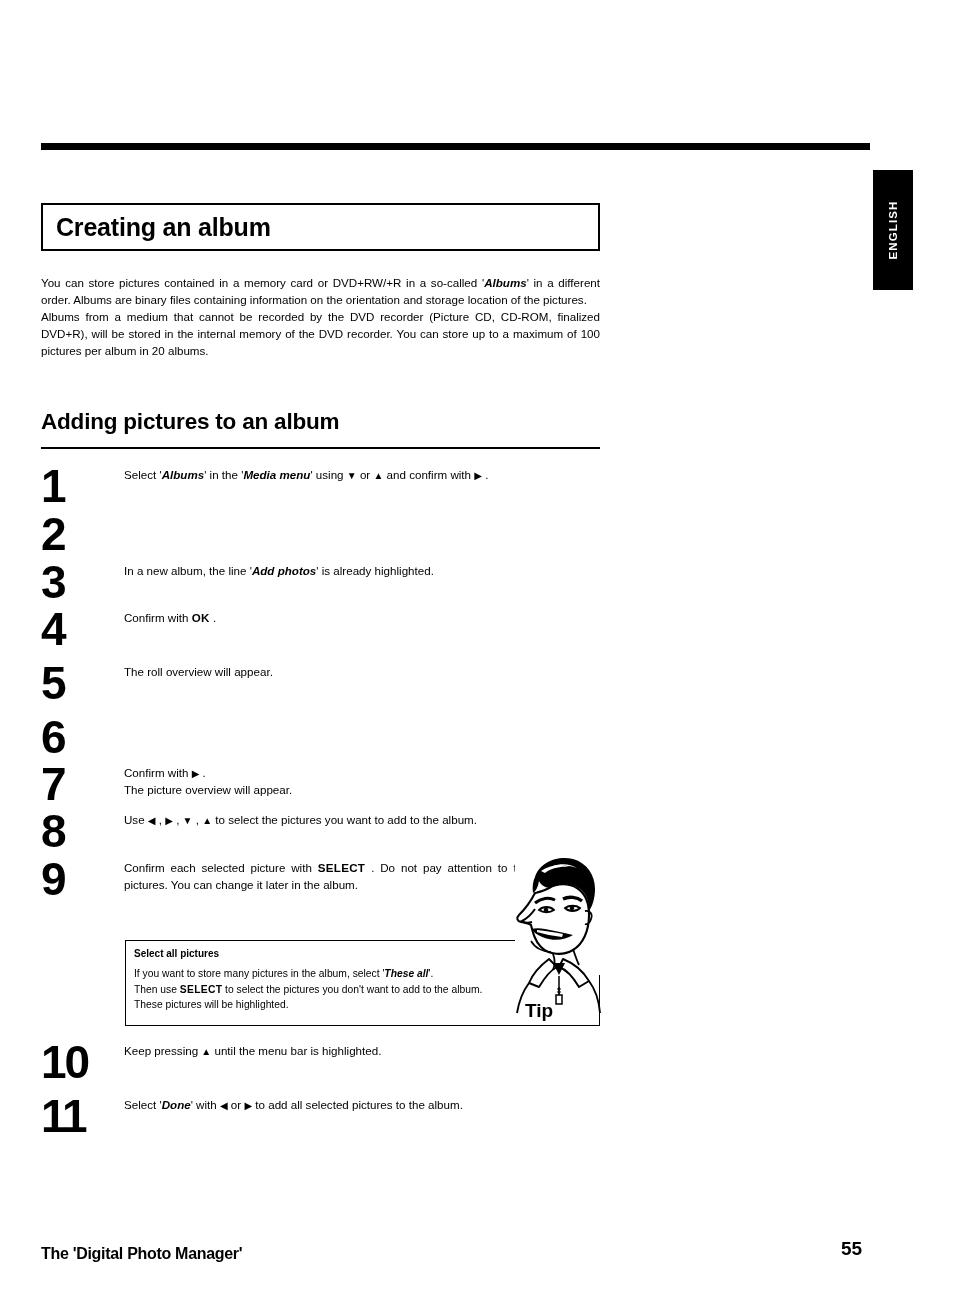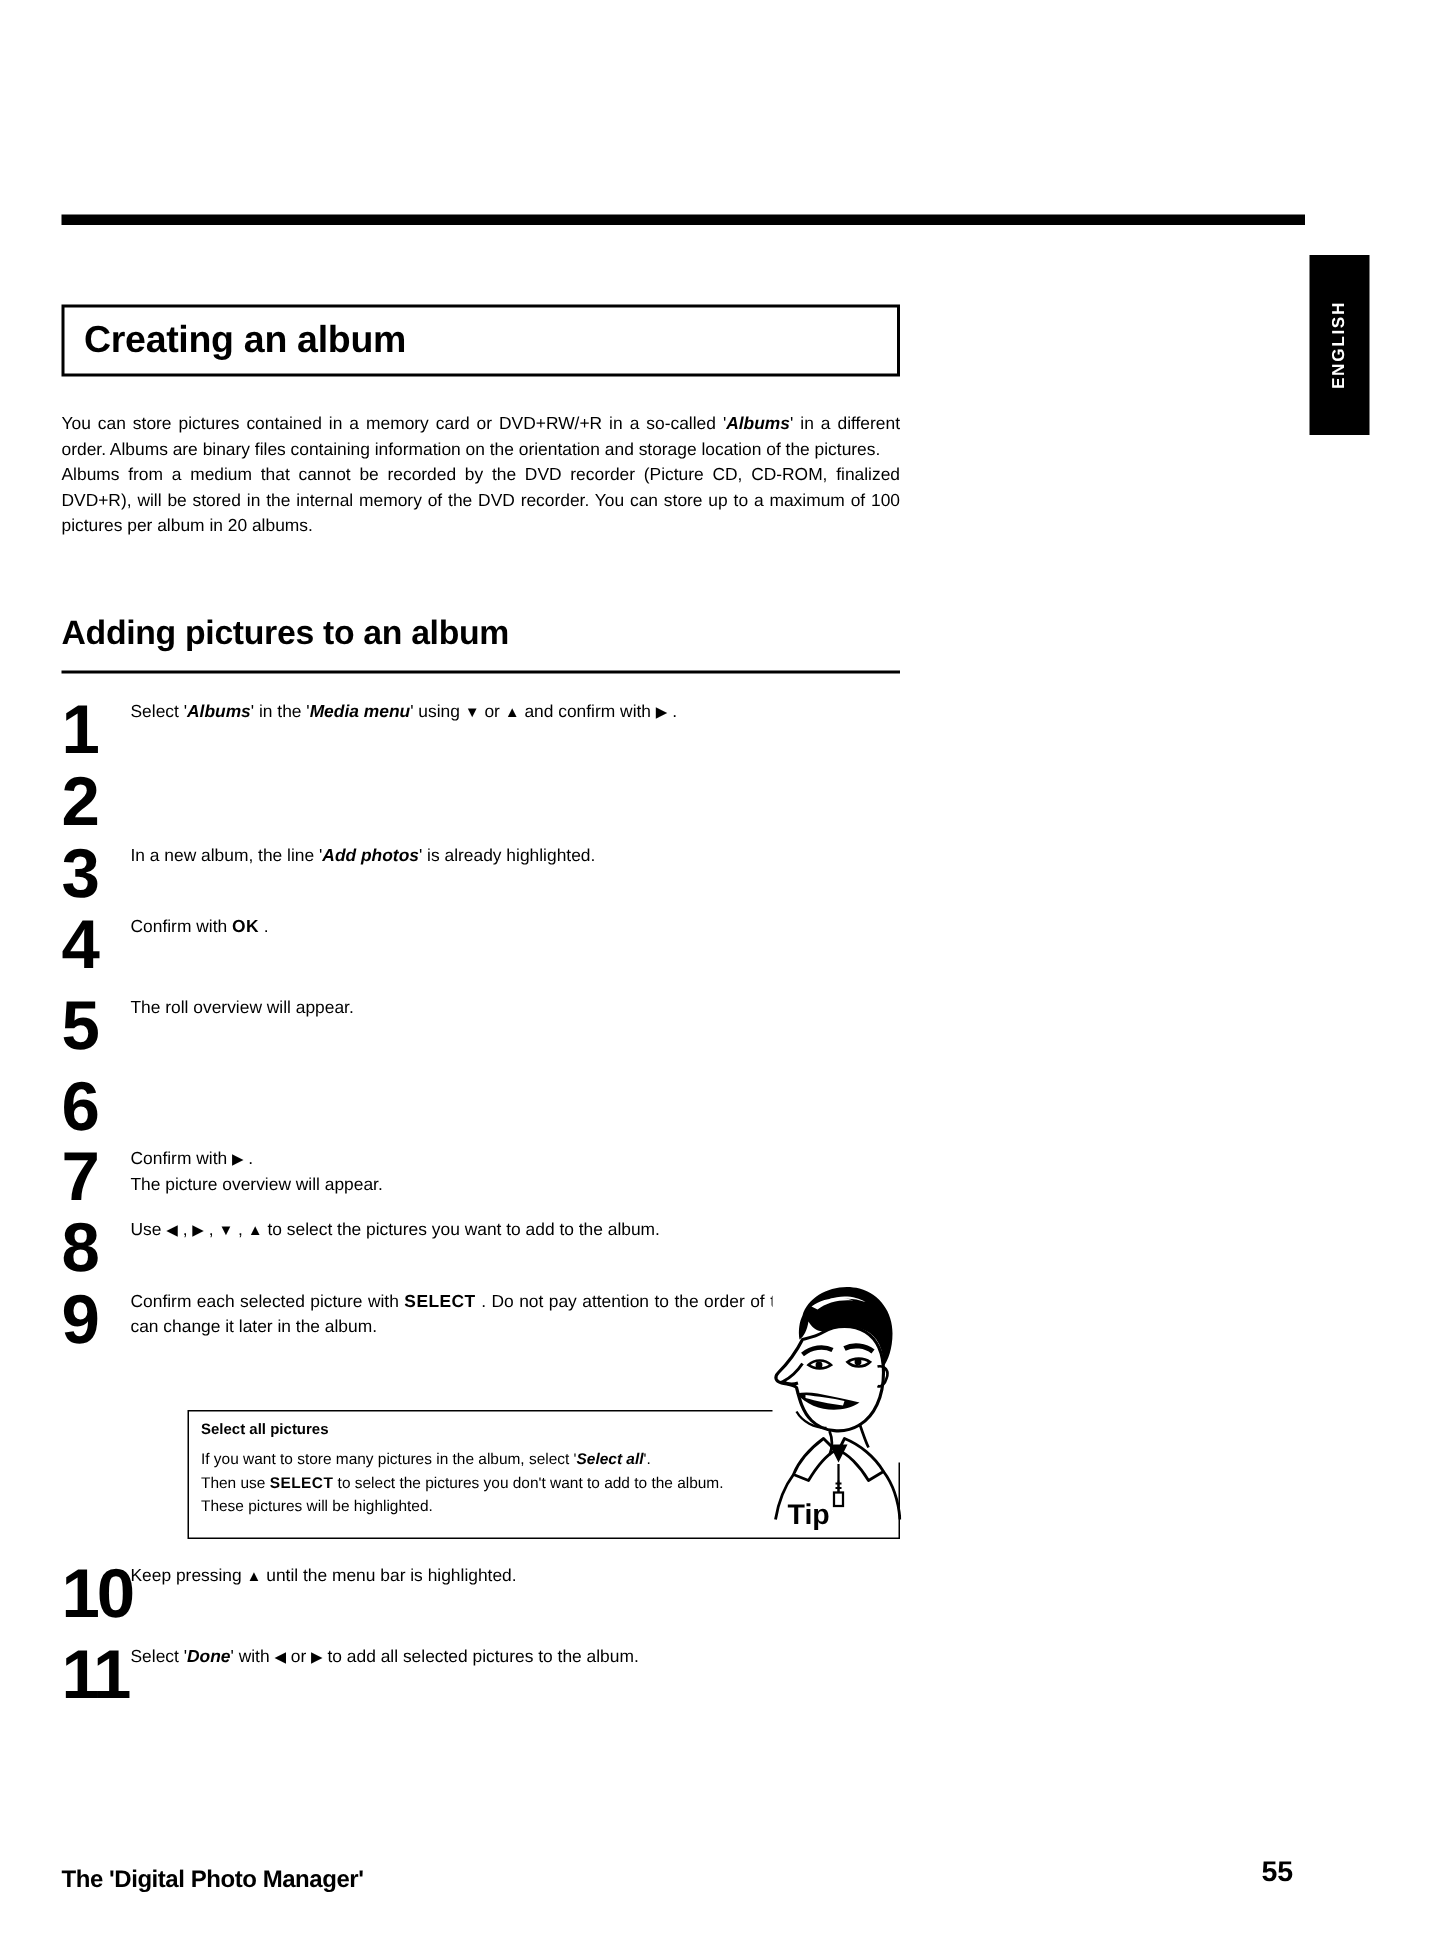--- a/index.html
+++ b/index.html
@@ -114,21 +114,21 @@
     left: 0px;
     width: 84px;
     font-size: 46px;
     font-weight: bold;
     line-height: 40px;
     letter-spacing: -1px;
     font-family: "Liberation Sans", sans-serif;
   }
   .step-num.wide { letter-spacing: -2px; }
   .step-body {
-    margin-left: 46px;
+    margin-left: 83px;
     font-size: 11.6px;
     line-height: 17.3px;
     text-align: justify;
     text-justify: inter-word;
     min-height: 44px;
   }
   .step-body.nojust { text-align: left; }
   .step-body p { margin: 0; }
 
   b.ital { font-style: italic; font-weight: bold; }
@@ -278,21 +278,21 @@
     <div class="step-body">
       <span>Confirm each selected picture with  </span><b class="key">SELECT</b><span> . Do not pay attention to the order of the pictures. You can change it later in the album.</span>
     </div>
   </div>
 
 </div>
 
 <div class="tip-box">
   <div class="tip-inner">
     <div class="tip-title">Select all pictures</div>
-    <p><span>If you want to store many pictures in the album, select '</span><b class="ital">Select all</b><span>'.</span></p>
+    <p><span>If you want to store many pictures in the album, select '</span><b class="ital">These all</b><span>'.</span></p>
     <p><span>Then use  </span><b class="key">SELECT</b><span> to select the pictures you don't want to add to the album.</span></p>
     <p>These pictures will be highlighted.</p>
   </div>
 </div>
 
 <div class="tip-figure">
   <svg width="96" height="172" viewBox="0 0 96 172" xmlns="http://www.w3.org/2000/svg">
 
     <path d="M10,0 H96 V120 H10 Z" fill="#ffffff"></path>
 

